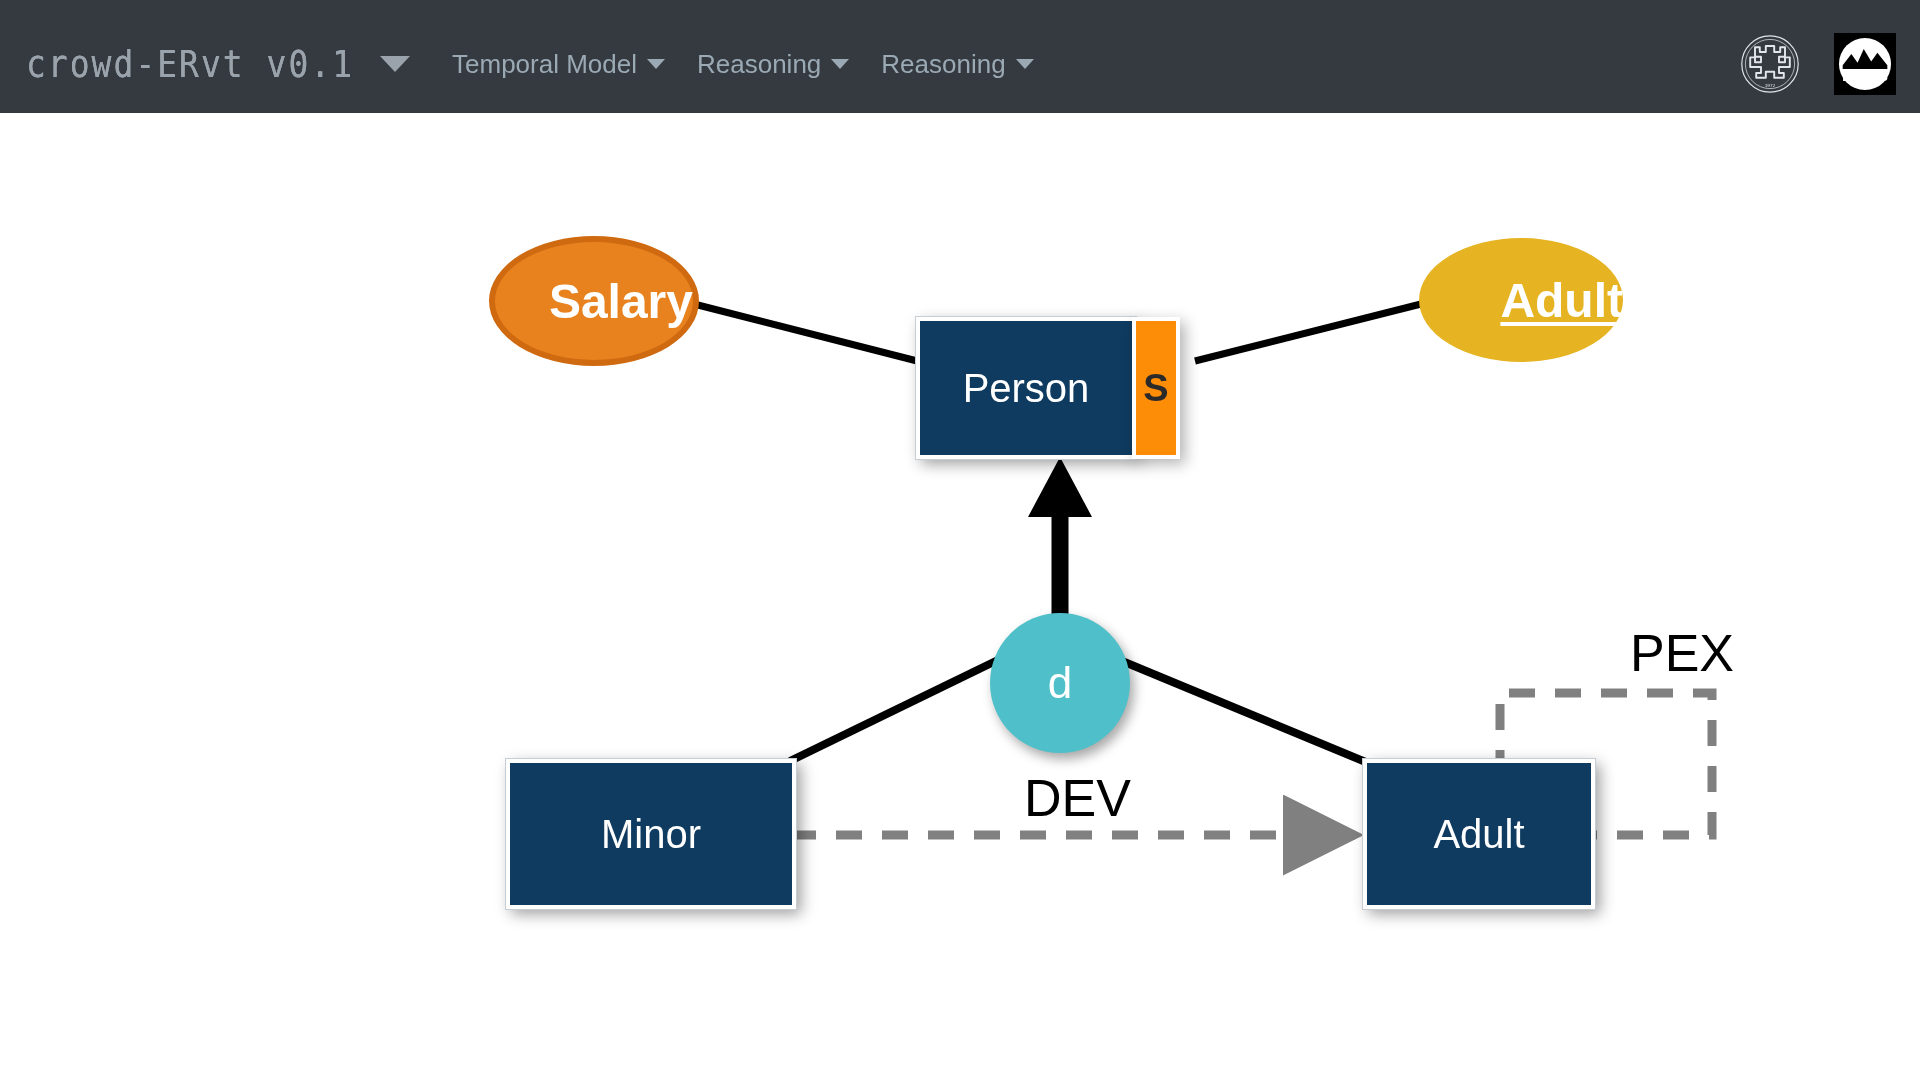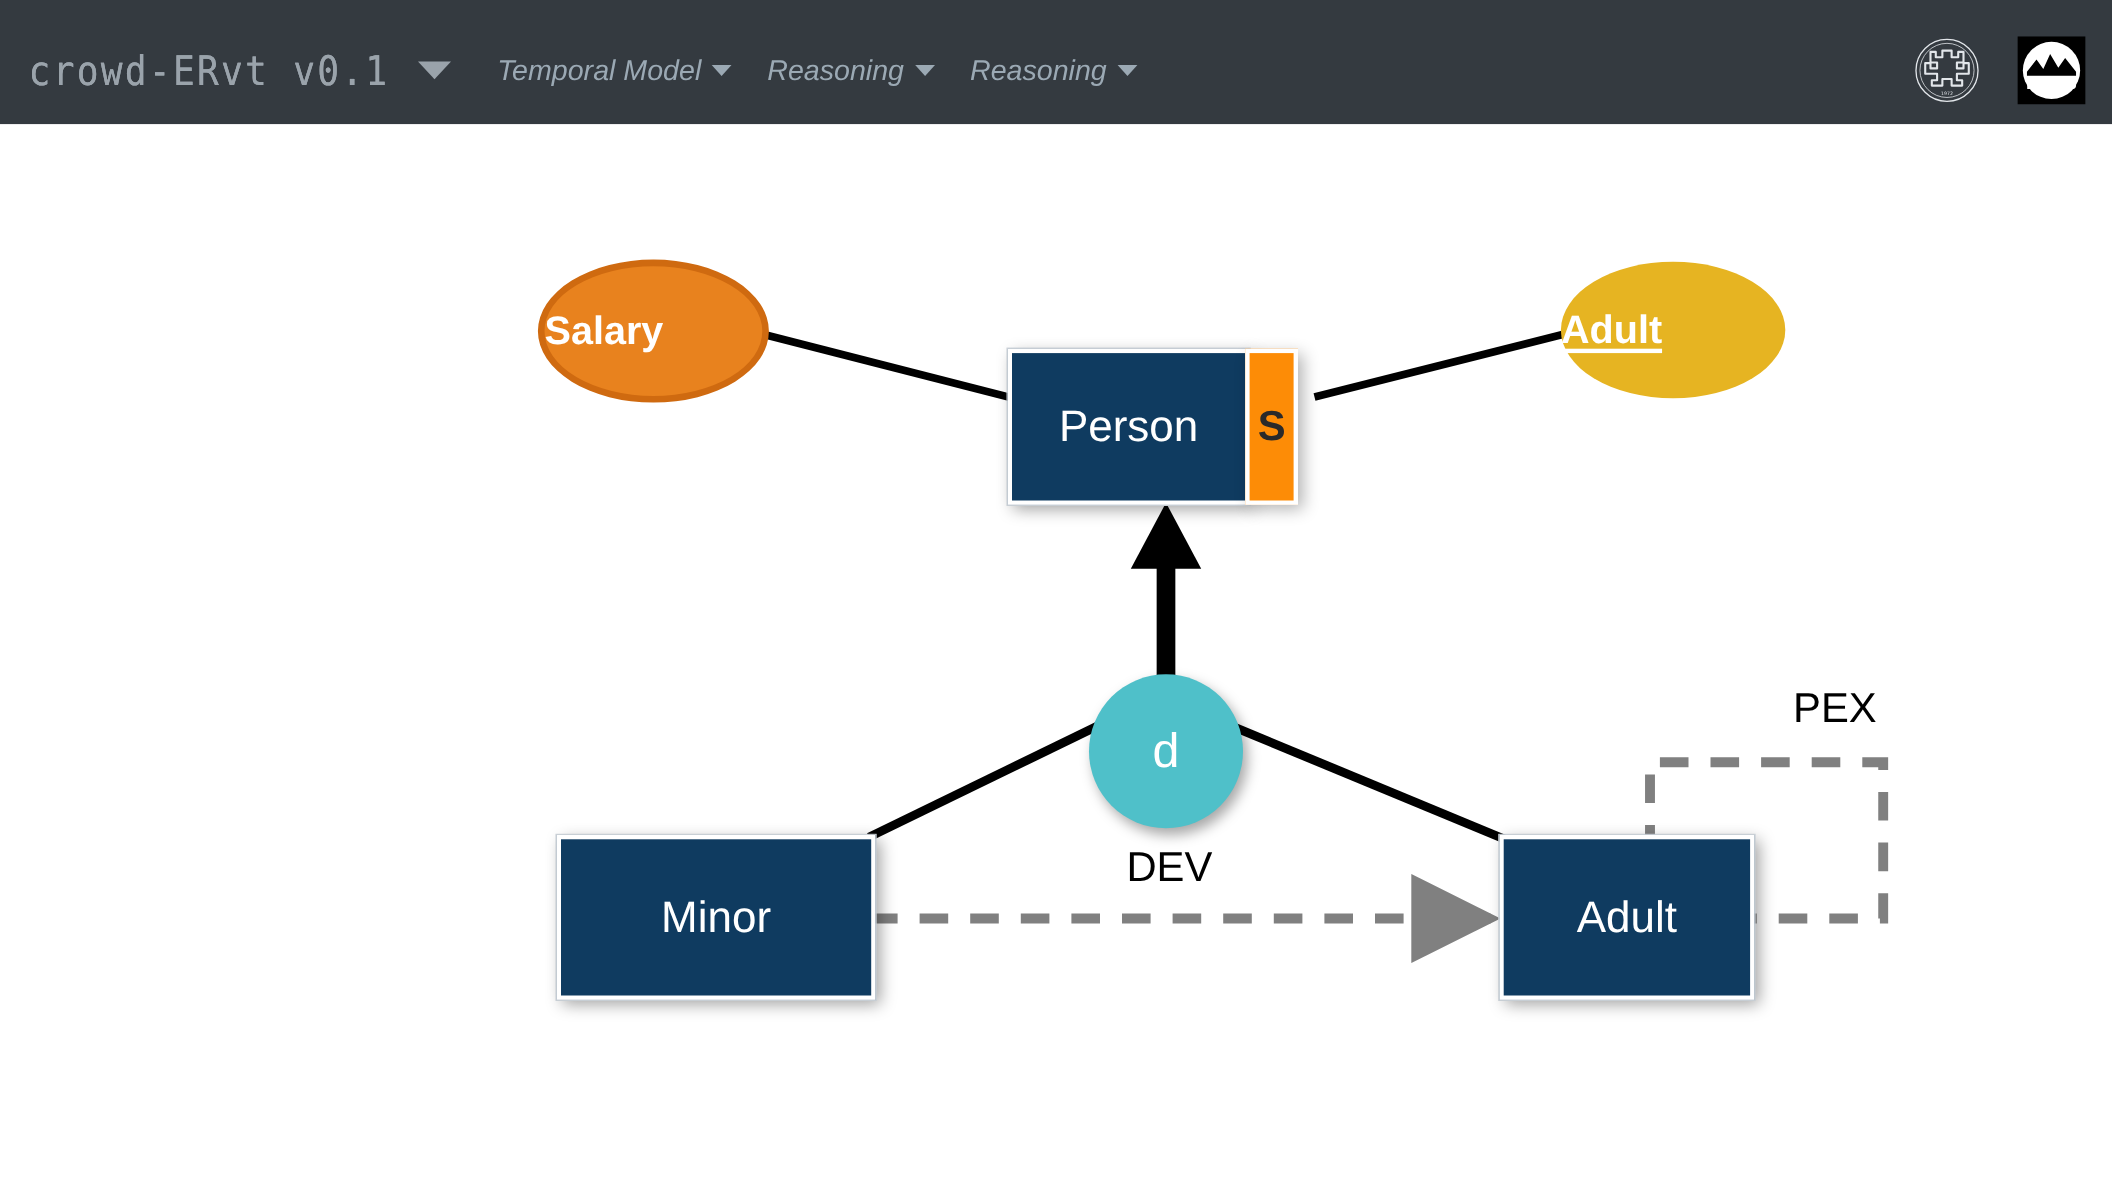--- a/index.html
+++ b/index.html
@@ -48,21 +48,21 @@
 
   .nav-item {
     display: flex;
     align-items: center;
     color: #9ba9b4;
     font-size: 26px;
     margin-left: 32px;
     white-space: nowrap;
     cursor: pointer;
   }
-  .nav-item .nav-label { margin-right: 10px; font-style: italic; }
+  .nav-item .nav-label { margin-right: 10px; }
   .nav-item .mini-caret {
     width: 0; height: 0;
     border-left: 9px solid transparent;
     border-right: 9px solid transparent;
     border-top: 10px solid #9ba9b4;
   }
 
   #nav-spacer { flex: 1 1 auto; }
 
   .nav-logo { flex: none; display: block; }
@@ -201,23 +201,23 @@
     font-weight: bold;
     box-shadow: 5px 5px 14px rgba(0,0,0,0.30);
   }
 
   
   .attr-ellipse {
     position: absolute;
     border-radius: 50%;
     display: flex;
     align-items: center;
-    justify-content: flex-start;
-    color: #ffffff;
-    font-size: 36px;
+    justify-content: flex-end;
+    color: #ffffff;
+    font-size: 48px;
     font-weight: bold;
     box-sizing: border-box;
     cursor: pointer;
   }
   #node-salary {
     background: #e8821e;
     border: 6px solid #cf6a10;
   }
   #node-name {
     background: #e6b422;
@@ -241,21 +241,21 @@
     justify-content: center;
     color: #ffffff;
     font-size: 44px;
     cursor: pointer;
   }
 
   
   .canvas-text {
     position: absolute;
     color: #000000;
-    font-size: 38px;
+    font-size: 52px;
     white-space: nowrap;
   }
 </style>
 </head>
 <body>
 
 <div id="navbar">
 
   <div id="brand">crowd-ERvt v0.1</div>
 

